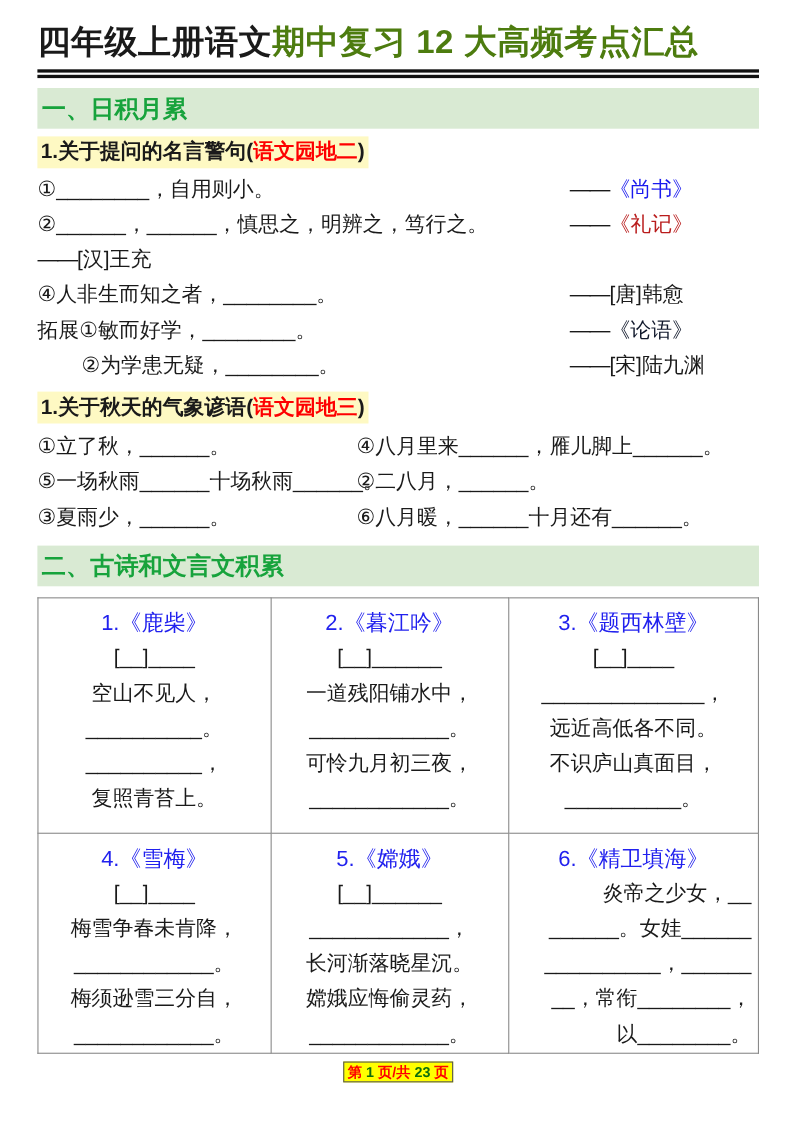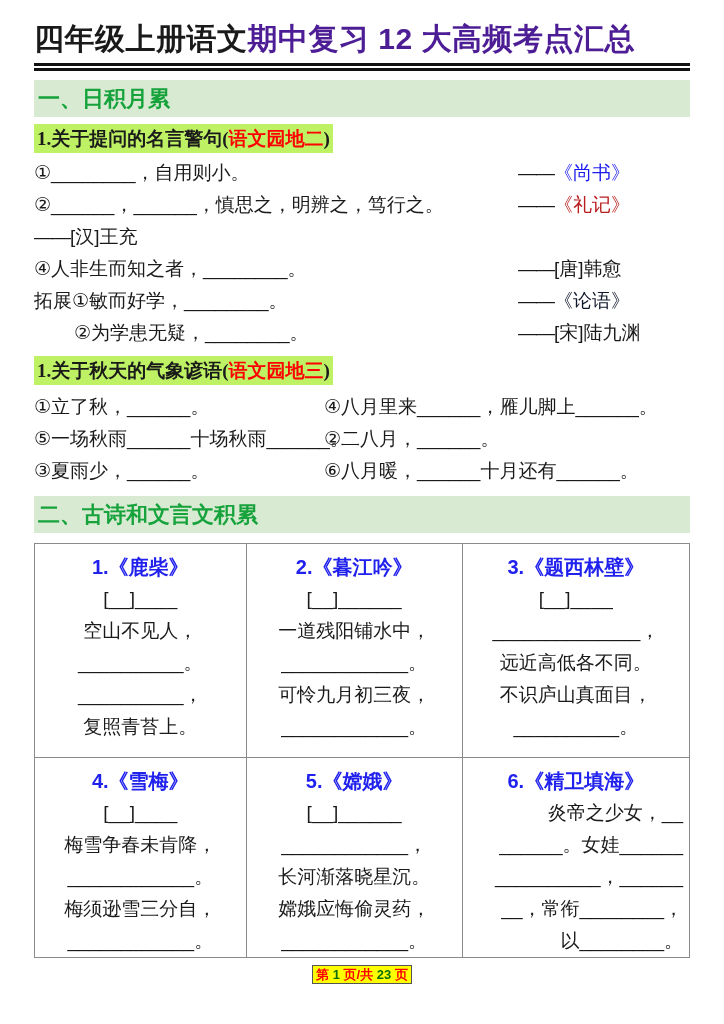--- a/index.html
+++ b/index.html
@@ -11,39 +11,39 @@
     font-family:"Liberation Sans","DejaVu Sans",sans-serif;
     color:#1a1a1a;
     overflow:hidden;
     background:#ffffff;
   }
   
   .doc-title{
     font-size:30px;font-weight:bold;line-height:42px;
     white-space:nowrap;letter-spacing:0.5px;
   }
-  .doc-title .t-red{color:#4c1d95;}
+  .doc-title .t-red{color:#4d7c0f;}
   .double-rule{
     height:2px;margin-top:3px;
     border-top:3px solid #111;border-bottom:3px solid #111;
   }
   
   .sec-bar{
     margin-top:9px;
     background:#d9ead3;color:#17a33c;
     font-size:22px;font-weight:bold;
     height:37px;line-height:37px;
     padding-left:4px;
   }
   
   .sub-head{
     display:inline-block;
-    background:#bef264;
+    background:#fef9c3;
     font-size:19px;font-weight:bold;line-height:27px;
-    padding:1px 3px;margin:7px 0 4px 0;font-family:Liberation Serif, serif;
+    padding:1px 3px;margin:7px 0 4px 0;
   }
   .sub-head .h-red{color:#fe0000;}
   
   .quote-list{font-size:19px;}
   .q-row{display:flex;align-items:baseline;height:32px;line-height:32px;}
   .q-left{flex:1;white-space:nowrap;}
   .q-right{width:172px;white-space:nowrap;text-align:left;}
   .q-dash{letter-spacing:-1px;}
   .indent-2{padding-left:40px;}
   
@@ -55,21 +55,21 @@
     font-size:19px;
   }
   .poem-table td{
     border:1px solid #8a8a8a;
     vertical-align:top;text-align:center;
     padding:7px 6px 0 6px;
   }
   .poem-table tr.r1 td{height:206px;}
   .poem-table tr.r2 td{height:188px;}
   .col1{width:32.3%;} .col2{width:33.0%;} .col3{width:34.7%;}
-  .poem-title{color:#2121ee;font-weight:bold;font-size:20px;line-height:32px;}
+  .poem-title{color:#2121ee;font-weight:normal;font-size:20px;line-height:32px;}
   .pline{line-height:32px;white-space:nowrap;}
   .cell-left .pline{text-align:right;white-space:normal;}
   .cell-left .plines .pline:first-child{text-indent:2.1em;}
   
   .footer-wrap{text-align:center;margin-top:7px;}
   .page-badge{
     display:inline-block;background:#ffff00;border:1px solid #555;
     font-size:13px;font-weight:bold;line-height:17px;padding:0 3px;
     color:#fe0000;
   }

